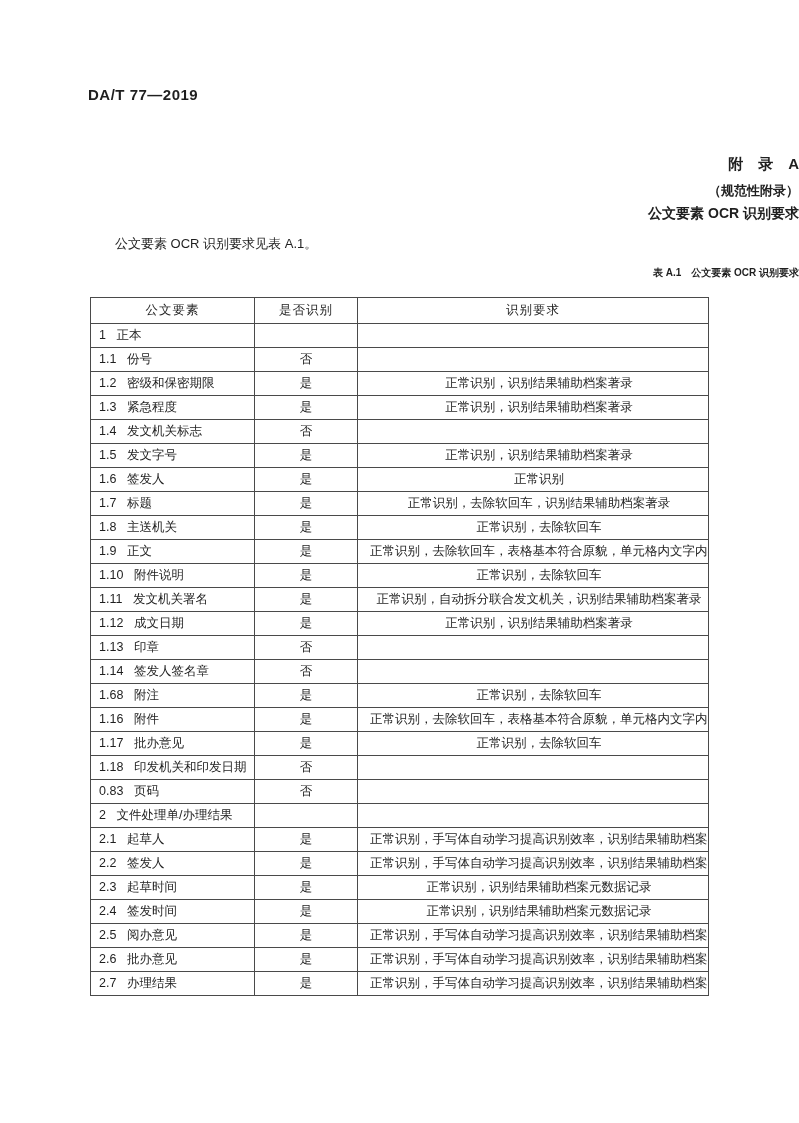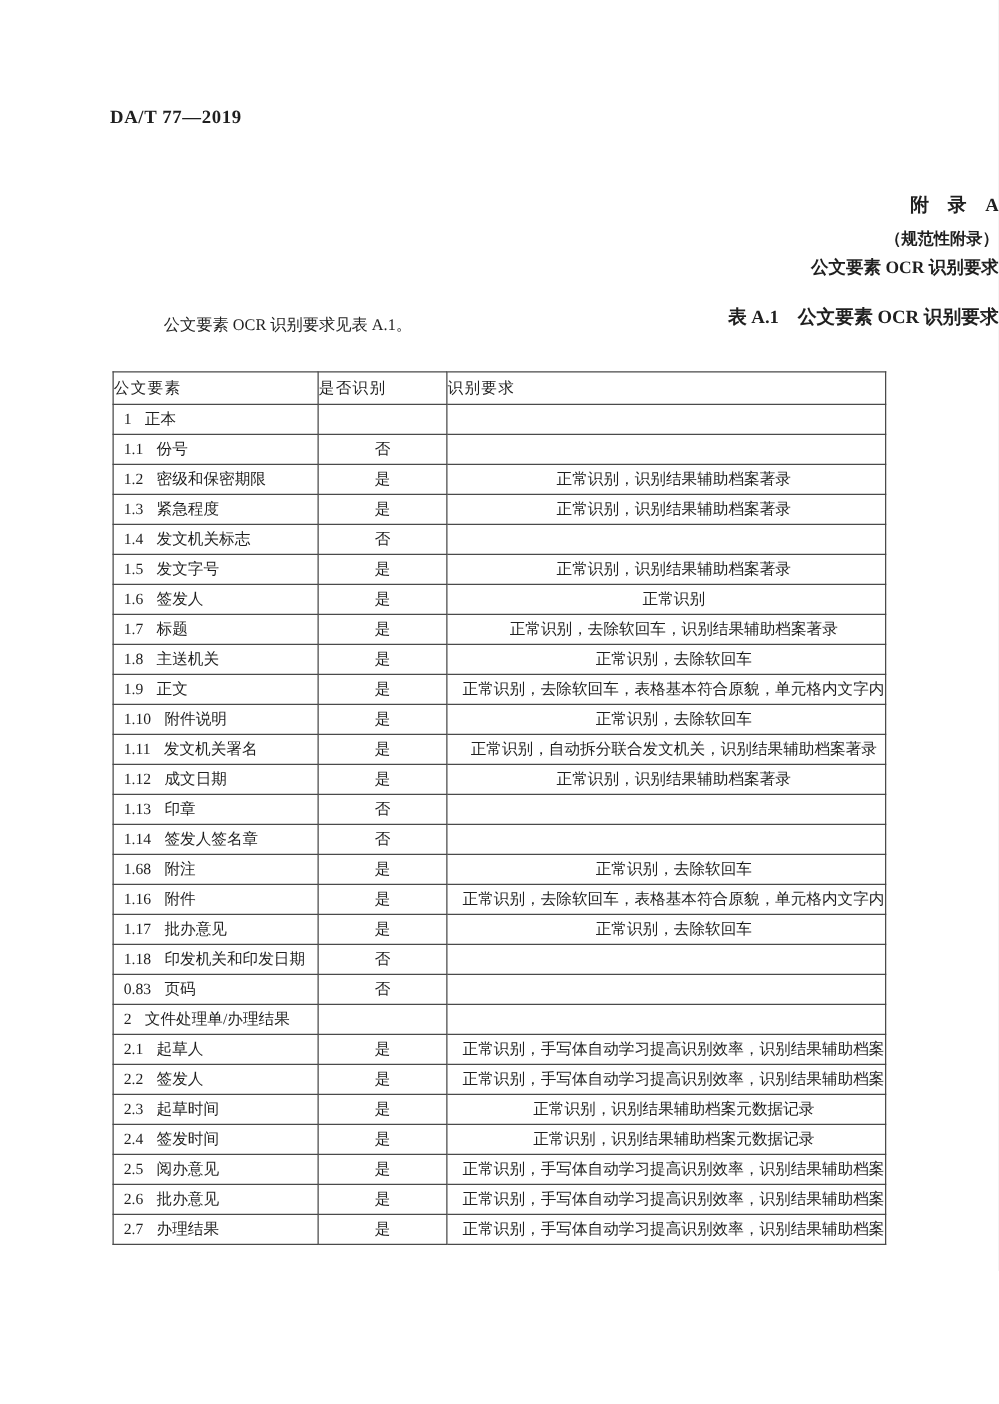--- a/index.html
+++ b/index.html
@@ -2,21 +2,21 @@
 <html><head>
 <meta charset="utf-8">
 <style>
   html, body { margin: 0; padding: 0; background: #e8e8e8; }
   .page {
     position: relative;
     width: 799px;
     height: 1123px;
     margin: 0 auto;
     background: #ffffff;
-    font-family: Liberation Serif, serif;
+    font-family: Liberation Sans, sans-serif;
     color: #1f1f1f;
     overflow: hidden;
   }
   .doc-code {
     position: absolute;
     left: 88px;
     top: 86px;
     font-size: 15px;
     font-weight: bold;
     letter-spacing: 0.5px;
@@ -29,26 +29,26 @@
     font-weight: bold;
   }
   .appendix-title    { top: 155px; font-size: 15px; }
   .appendix-subtitle { top: 182px; font-size: 13px; }
   .appendix-heading  { top: 205px; font-size: 14px; }
   .intro {
     position: absolute;
     left: 115px;
     top: 235px;
     font-size: 13px;
-    margin: 16px;
+    margin: 0;
   }
   .table-caption {
     position: absolute;
-    top: 244px;
-    font-size: 15px;
+    top: 266px;
+    font-size: 10px;
   }
   table.req-table {
     position: absolute;
     top: 297px;
     left: 90px;
     width: 618px;
     border-collapse: collapse;
     table-layout: fixed;
     border: 1.5px solid #3c3c3c;
     font-size: 12.5px;
@@ -60,21 +60,21 @@
     line-height: 1.15;
     overflow: hidden;
     white-space: nowrap;
   }
   .req-table col.c1 { width: 164px; }
   .req-table col.c2 { width: 103px; }
   .req-table col.c3 { width: 351px; }
   .req-table thead th {
     height: 25px;
     font-weight: normal;
-    text-align: left;
+    text-align: center;
     letter-spacing: 1px;
   }
   .req-table tbody td { height: 23px; }
   .req-table td.c1 { padding-left: 8px; text-align: left; }
   .req-table td.c2 { text-align: center; }
   .req-table td.c3 { padding-left: 12px; text-align: center; }
   .req-table .no { display: inline-block; margin-right: 0.85em; }
 </style>
 </head>
 <body>

